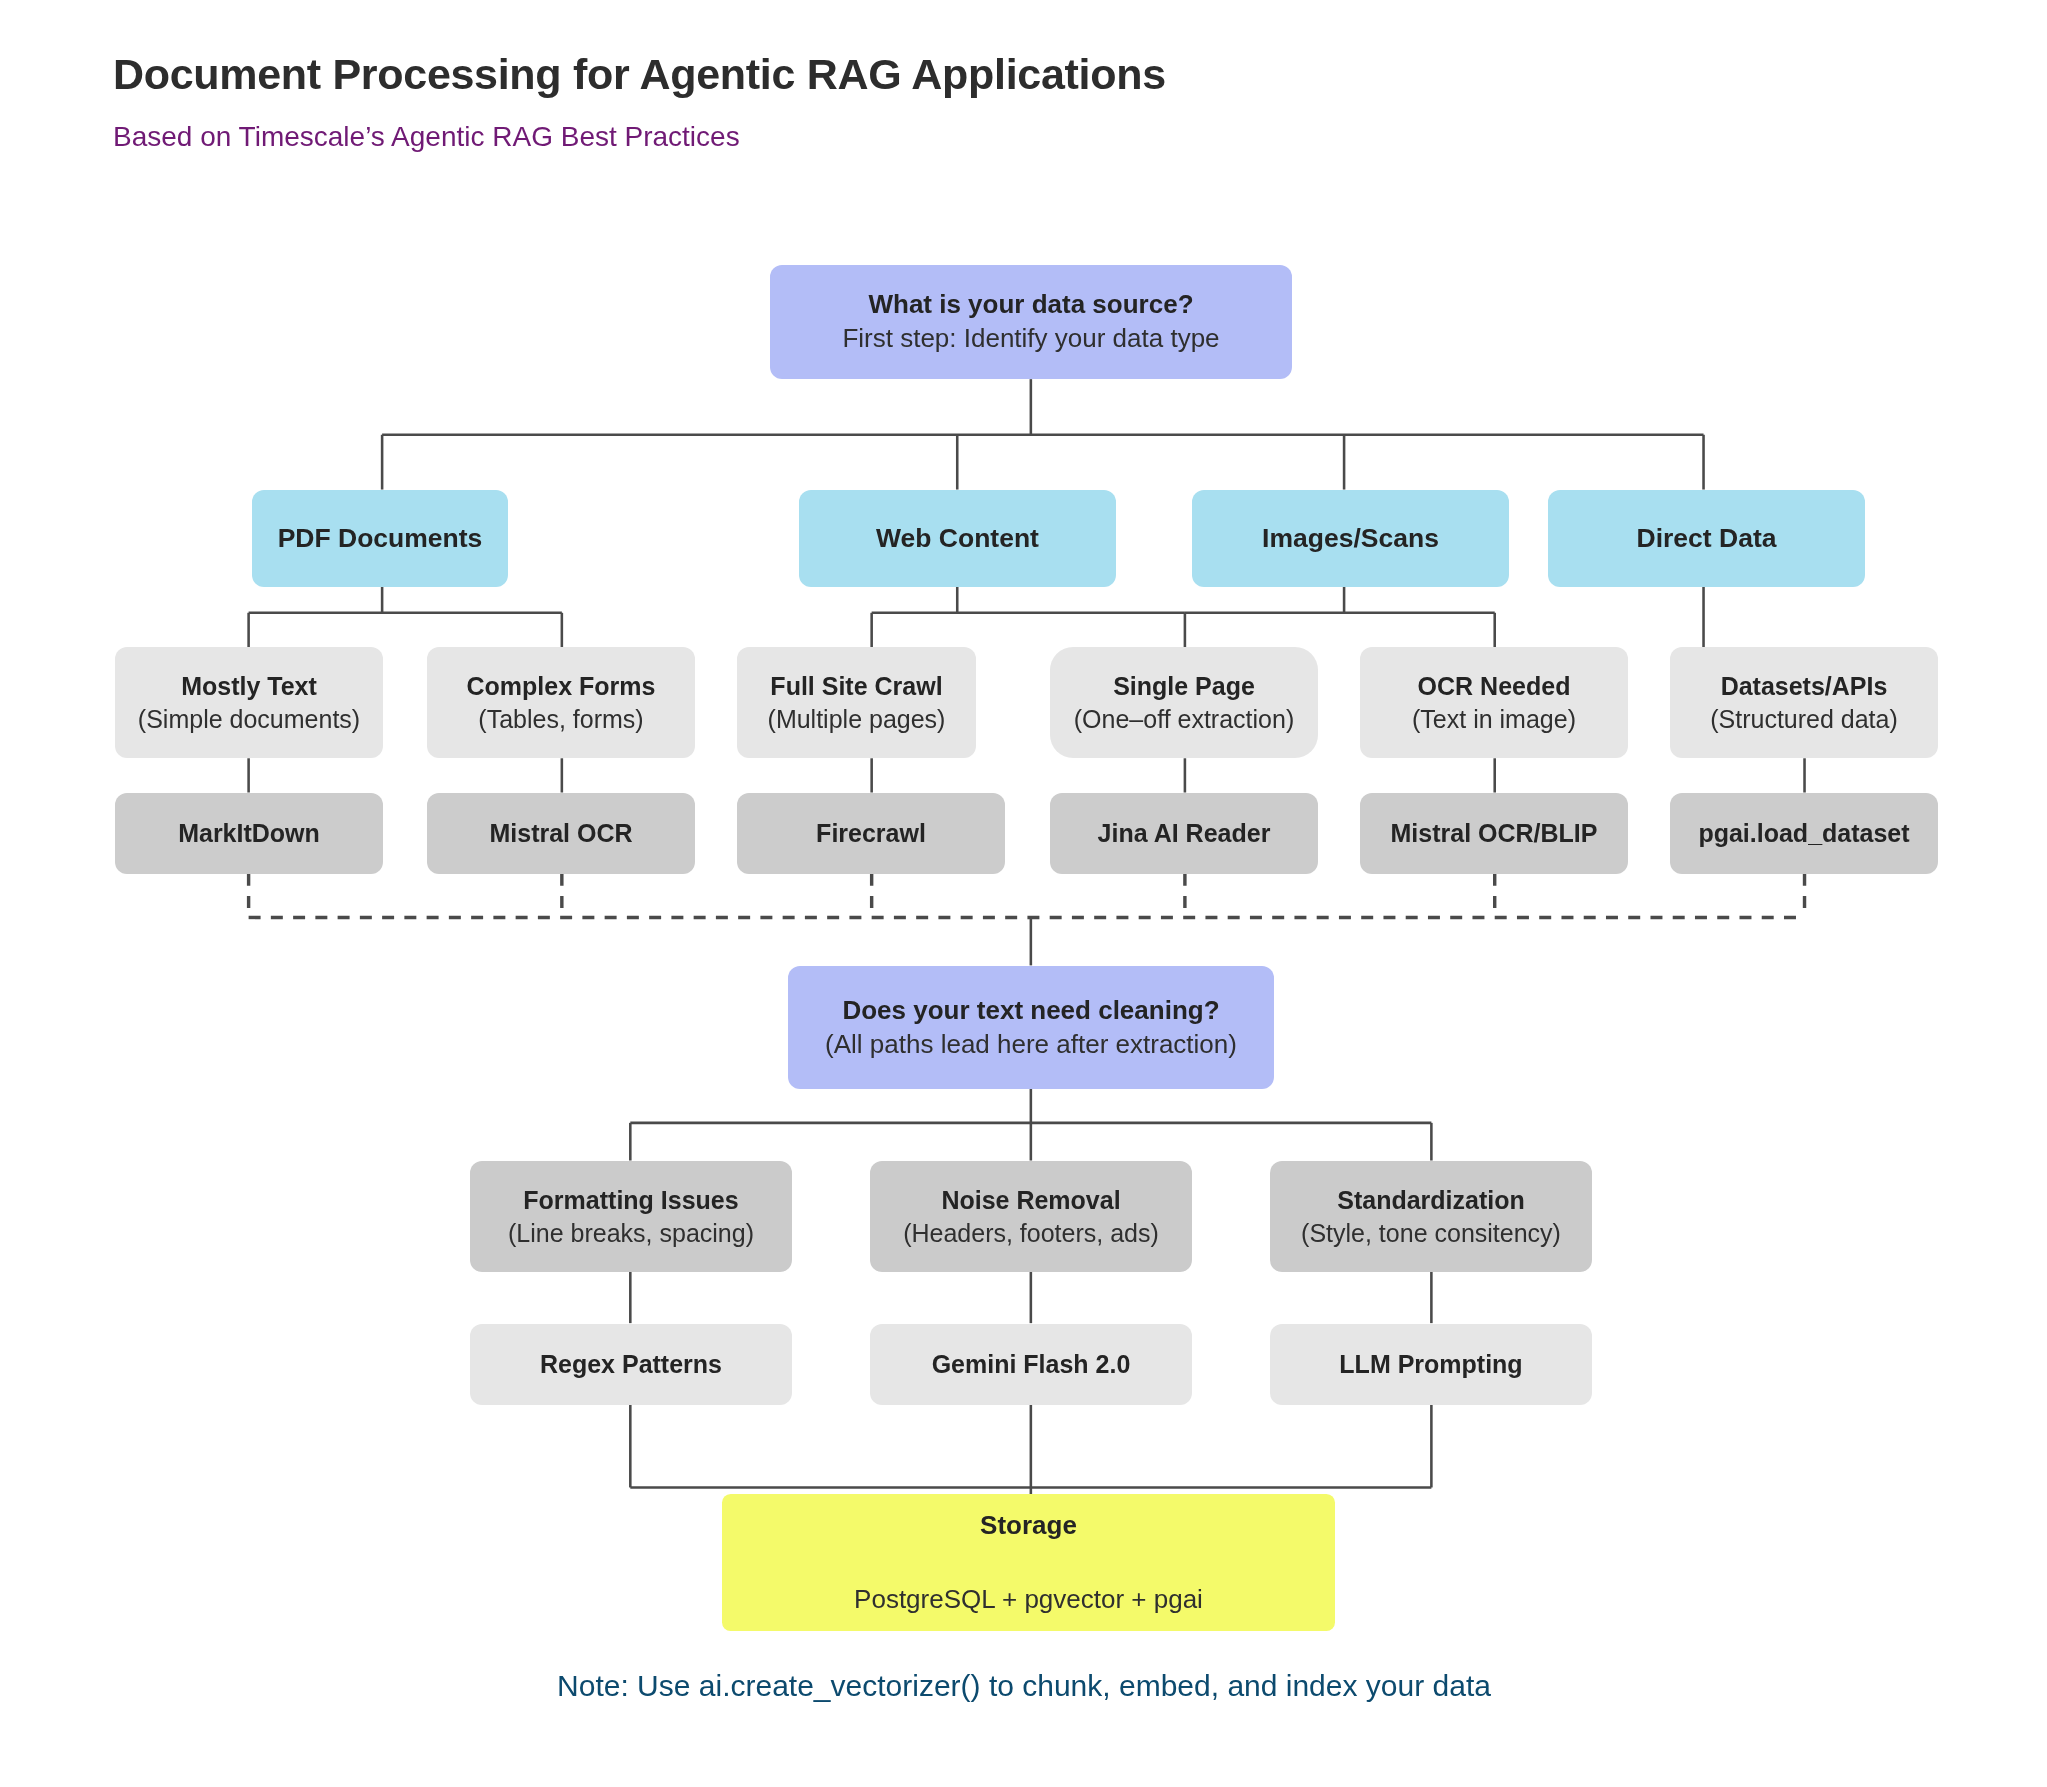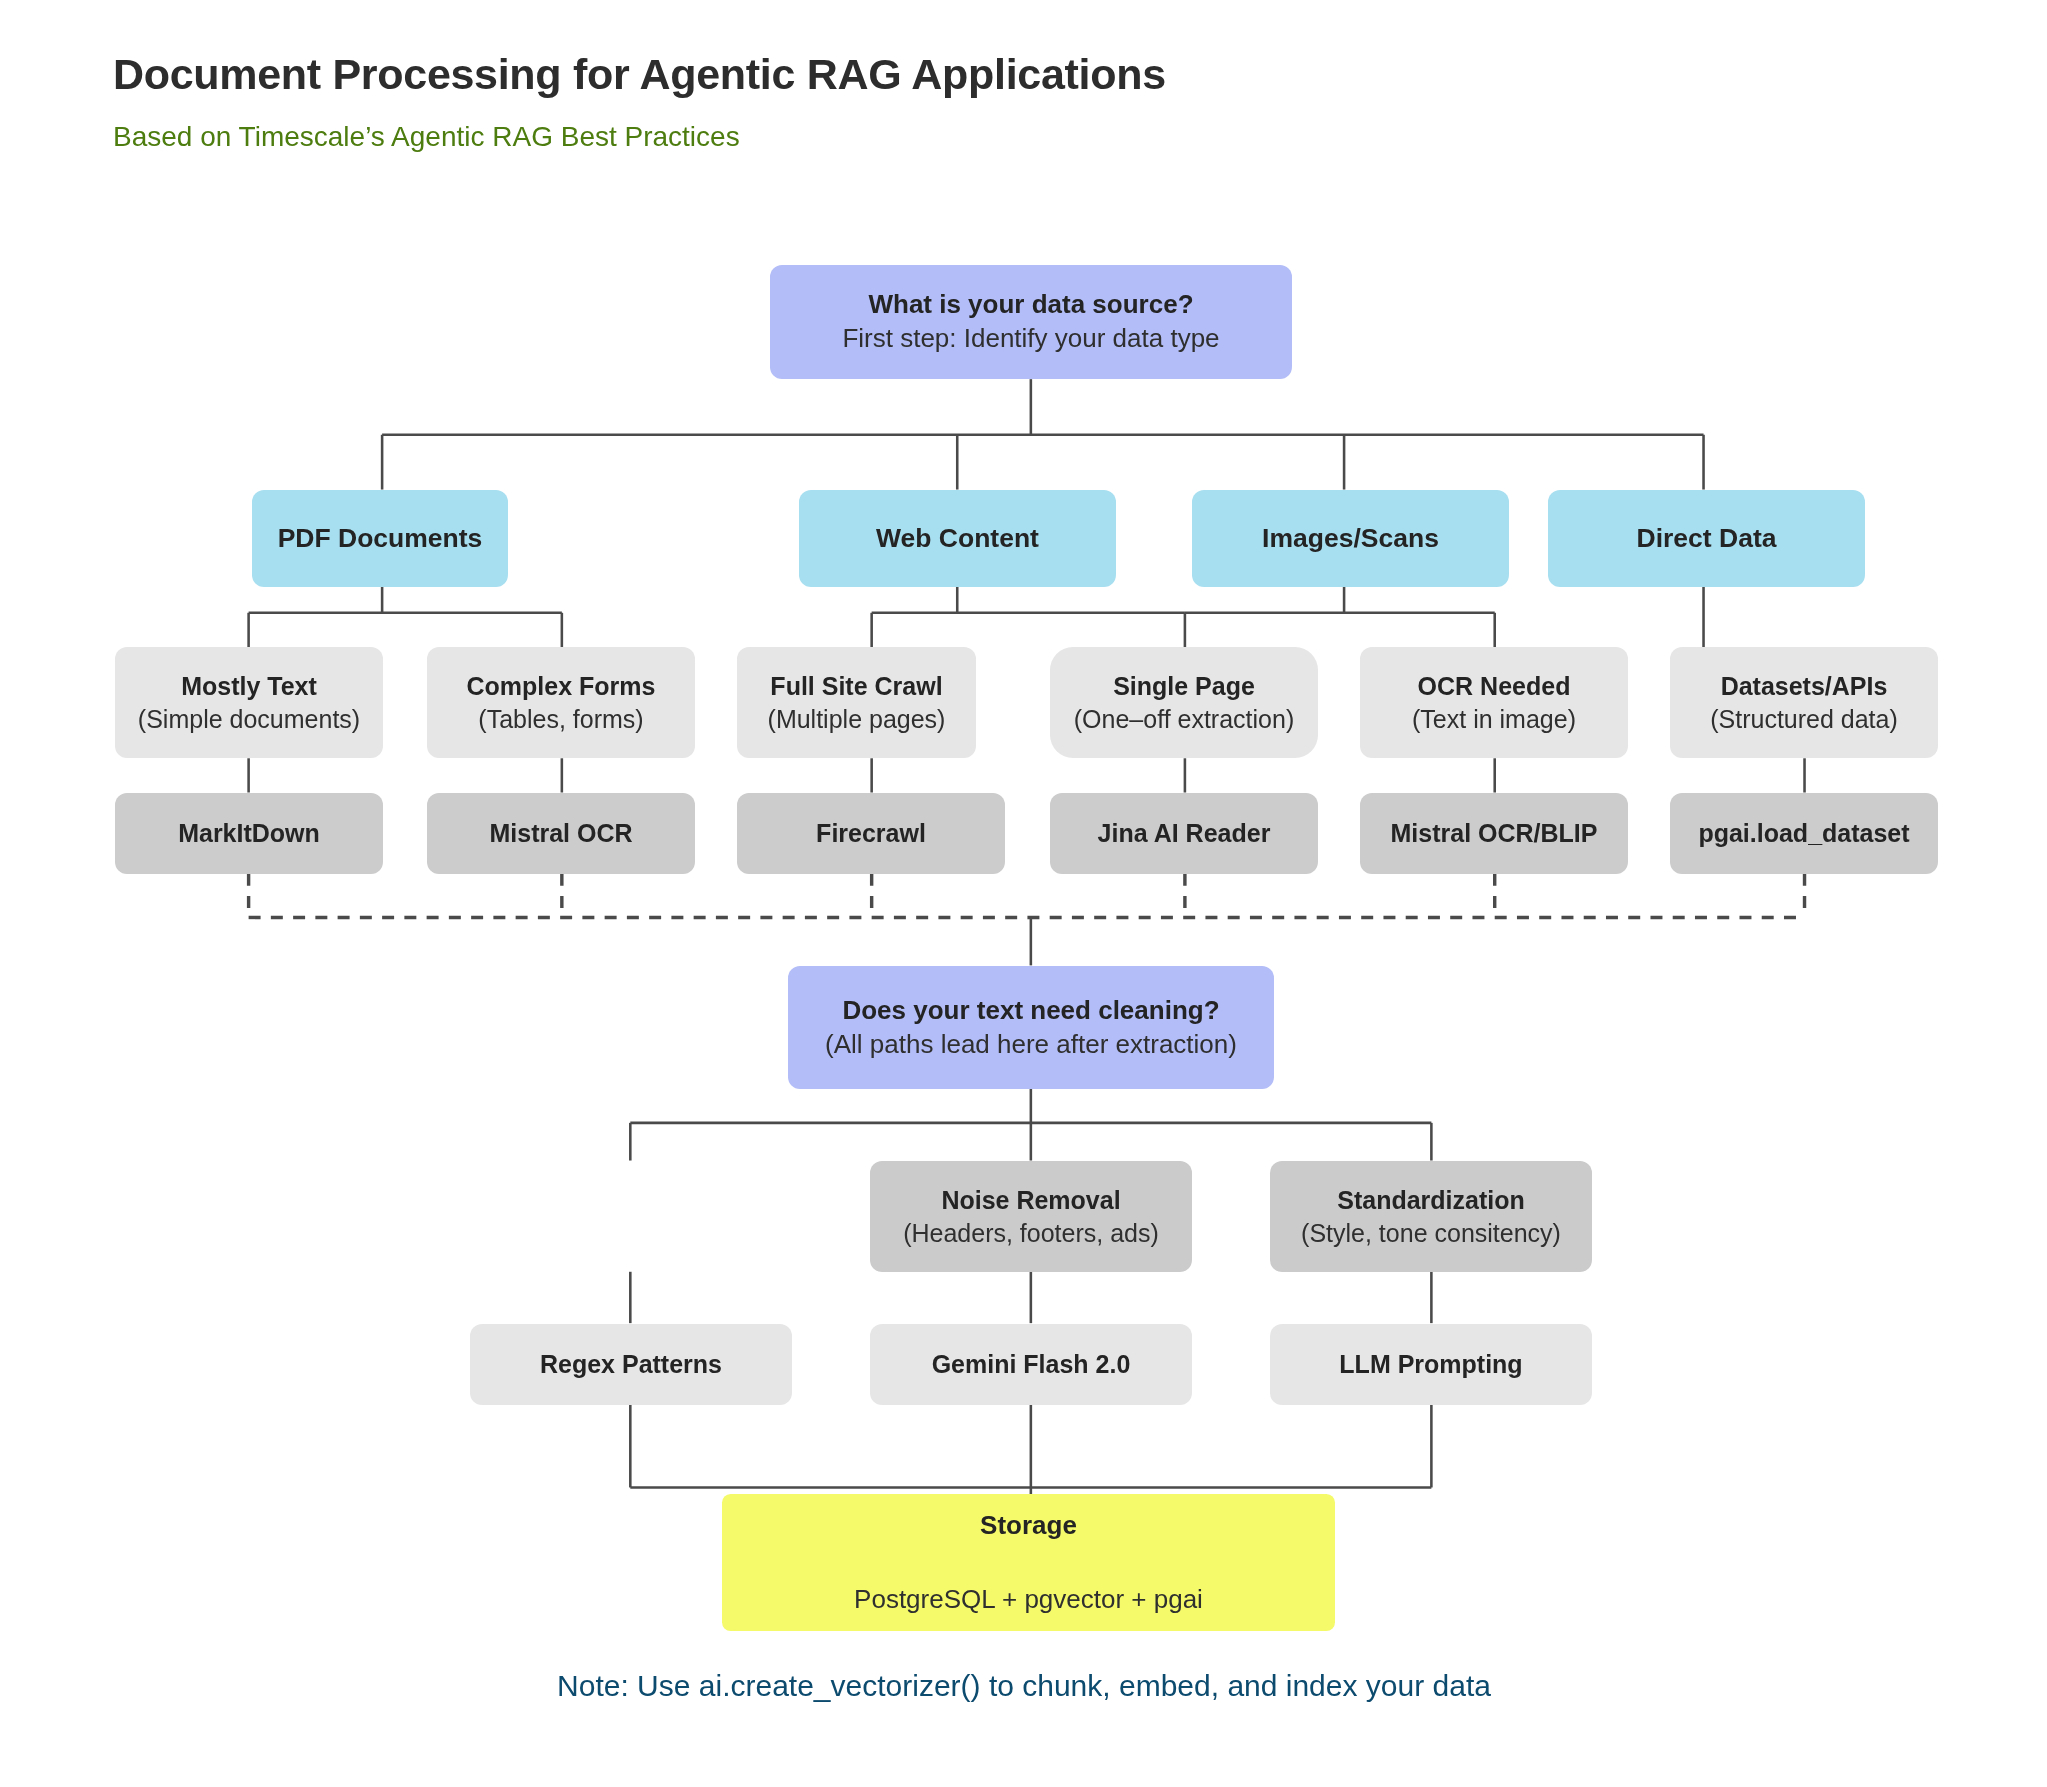--- a/index.html
+++ b/index.html
@@ -29,21 +29,21 @@
     font-size: 43px;
     font-weight: bold;
     letter-spacing: -0.3px;
     color: #2d2d2d;
     margin: 0;
     white-space: nowrap;
   }
   .doc-subtitle {
     font-size: 28px;
     font-weight: normal;
-    color: #4d7c0f;
+    color: #701a75;
     margin: 22px 0 0 0;
     white-space: nowrap;
   }
 
   
   #wires {
     position: absolute;
     left: 0; top: 0;
     width: 2048px;
     height: 1787px;
@@ -240,20 +240,24 @@
   </div>
   <div class="node tool" style="left:1670px; top:793px; width:268px; height:81px;">
     <div class="t1">pgai.load_dataset</div>
   </div>
 
   <div class="node decision" style="left:788px; top:966px; width:486px; height:123px;">
     <div class="t1">Does your text need cleaning?</div>
     <div class="t2">(All paths lead here after extraction)</div>
   </div>
 
+  <div class="node cleancat" style="left:470px; top:1161px; width:322px; height:111px;">
+    <div class="t1">Formatting Issues</div>
+    <div class="t2">(Line breaks, spacing)</div>
+  </div>
   <div class="node cleancat" style="left:870px; top:1161px; width:322px; height:111px;">
     <div class="t1">Noise Removal</div>
     <div class="t2">(Headers, footers, ads)</div>
   </div>
   <div class="node cleancat" style="left:1270px; top:1161px; width:322px; height:111px;">
     <div class="t1">Standardization</div>
     <div class="t2">(Style, tone consitency)</div>
   </div>
 
   <div class="node cleantool" style="left:470px; top:1324px; width:322px; height:81px;">

